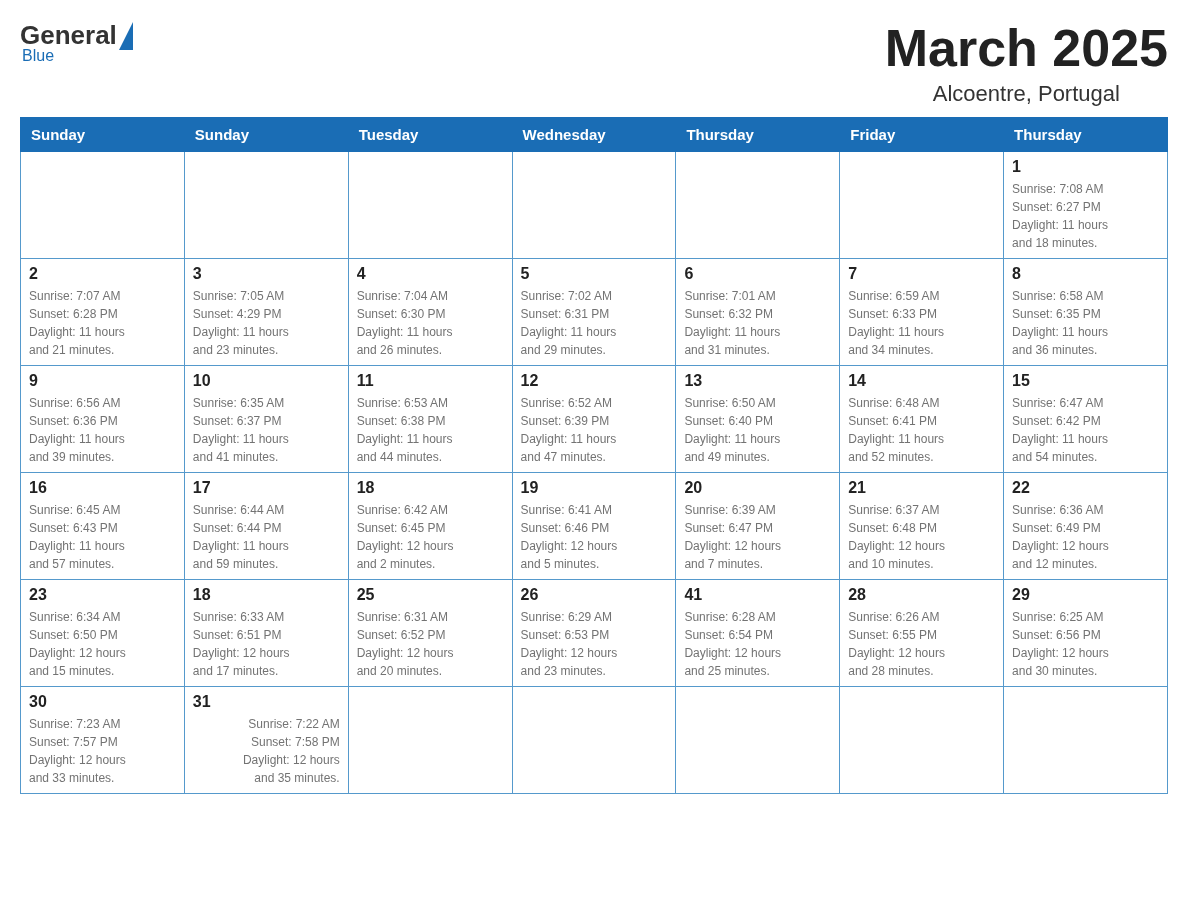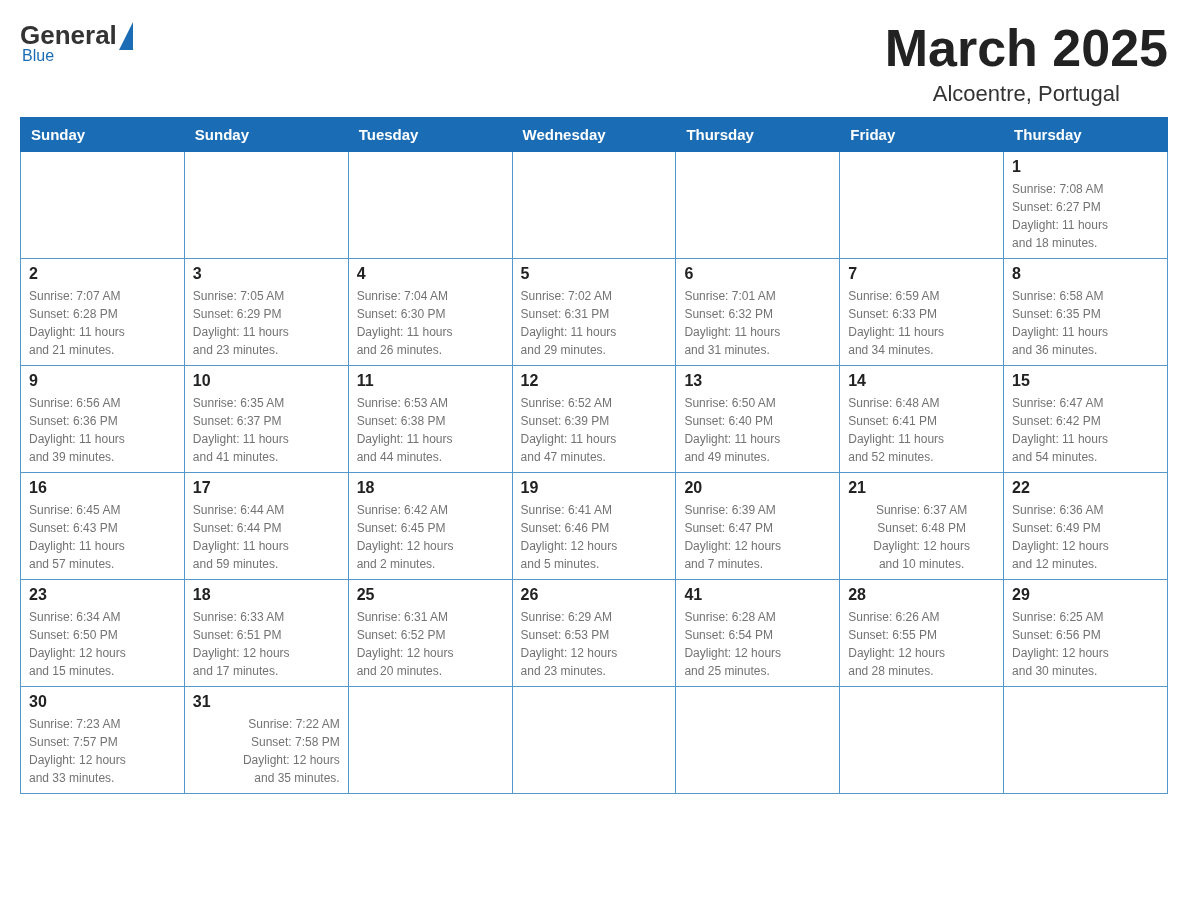--- a/index.html
+++ b/index.html
@@ -146,21 +146,21 @@
         <td>
           <span class="day-number">2</span>
           <div class="day-info" style="white-space: pre-line;">Sunrise: 7:07 AM
 Sunset: 6:28 PM
 Daylight: 11 hours
 and 21 minutes.</div>
         </td>
         <td>
           <span class="day-number">3</span>
           <div class="day-info" style="white-space: pre-line;">Sunrise: 7:05 AM
-Sunset: 6:29 PM
+Sunset: 4:29 PM
 Daylight: 11 hours
 and 23 minutes.</div>
         </td>
         <td>
           <span class="day-number">4</span>
           <div class="day-info" style="white-space: pre-line;">Sunrise: 7:04 AM
 Sunset: 6:30 PM
 Daylight: 11 hours
 and 26 minutes.</div>
         </td>
@@ -275,21 +275,21 @@
         </td>
         <td>
           <span class="day-number">20</span>
           <div class="day-info" style="white-space: pre-line;">Sunrise: 6:39 AM
 Sunset: 6:47 PM
 Daylight: 12 hours
 and 7 minutes.</div>
         </td>
         <td>
           <span class="day-number">21</span>
-          <div class="day-info" style="white-space: pre-line; text-align: center;">Sunrise: 6:37 AM
+          <div class="day-info" style="white-space: pre-line;">Sunrise: 6:37 AM
 Sunset: 6:48 PM
 Daylight: 12 hours
 and 10 minutes.</div>
         </td>
         <td>
           <span class="day-number">22</span>
           <div class="day-info" style="white-space: pre-line;">Sunrise: 6:36 AM
 Sunset: 6:49 PM
 Daylight: 12 hours
 and 12 minutes.</div>

